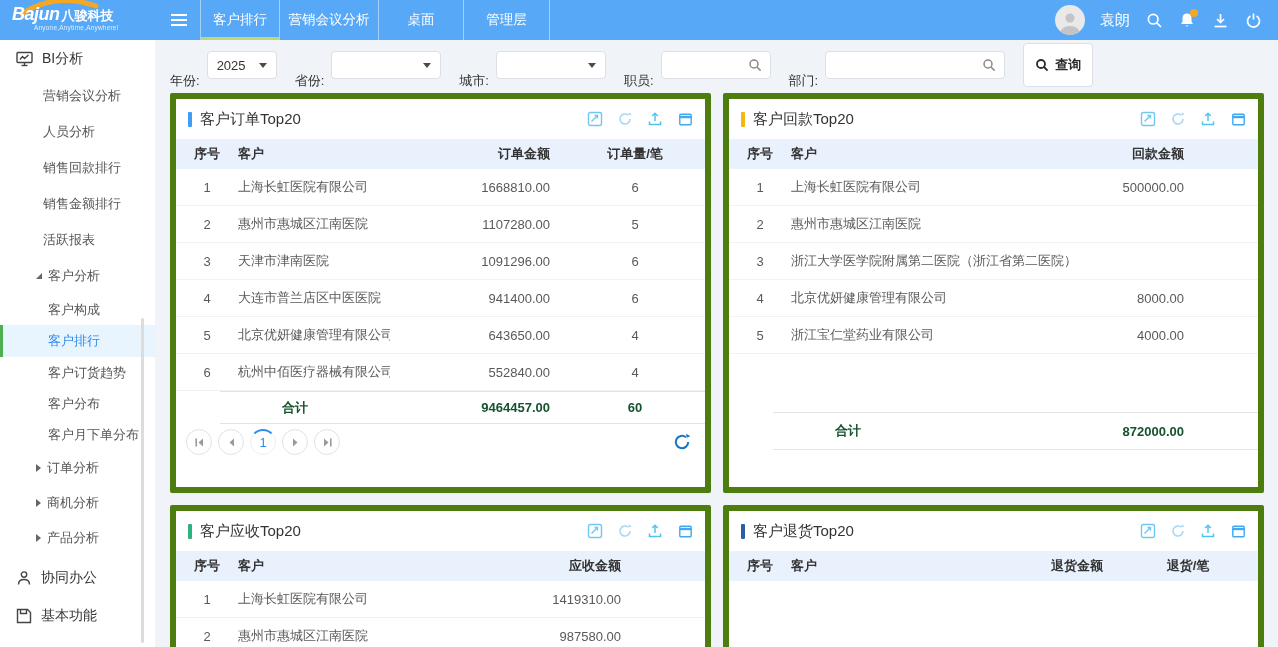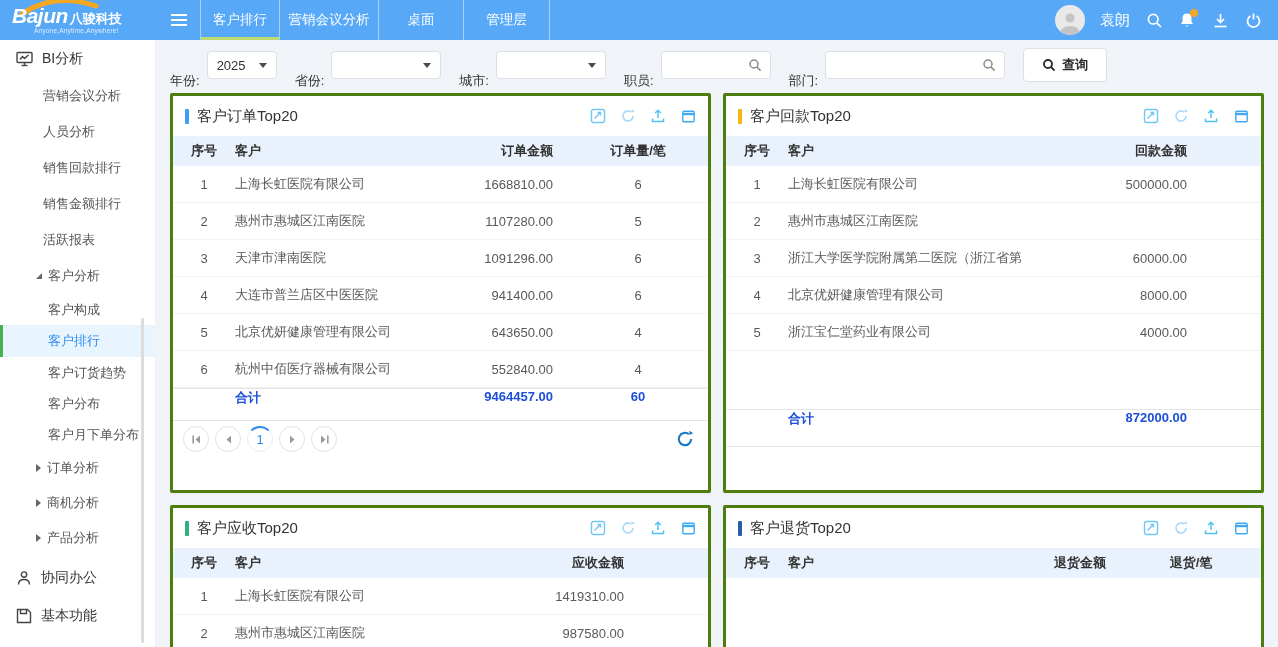--- a/index.html
+++ b/index.html
@@ -3,21 +3,21 @@
 <meta charset="utf-8">
 <style>
   * { margin:0; padding:0; box-sizing:border-box; }
   html,body { width:1278px; height:647px; overflow:hidden; }
   body { font-family:"Liberation Sans","DejaVu Sans",sans-serif; background:#F0F3F7; }
 
   
   .navbar { height:40px; background:#57A9F8; display:flex; align-items:stretch; color:#fff; }
   .logo { width:158px; position:relative; padding:4px 0 0 12px; flex-shrink:0; cursor:pointer; }
   .logo-line { display:flex; align-items:baseline; position:relative; z-index:1; }
-  .logo-en { font-size:21px; font-weight:bold; font-style:italic; letter-spacing:-0.5px; }
+  .logo-en { font-size:18px; font-weight:bold; font-style:italic; letter-spacing:-0.5px; }
   .logo-cn { font-size:13px; font-weight:bold; margin-left:2px; }
   .logo-arc { position:absolute; left:8px; top:-2px; z-index:0; }
   .logo-tag { font-size:6.5px; color:rgba(255,255,255,.8); margin-left:22px; margin-top:-1px; letter-spacing:.2px; }
   .hamburger { width:42px; display:flex; align-items:center; justify-content:center; cursor:pointer; }
   .tabs { display:flex; align-items:stretch; }
   .tab { position:relative; display:flex; align-items:center; justify-content:center; font-size:13.5px; cursor:pointer; border-right:1px solid rgba(255,255,255,.45); }
   .tab:first-child { border-left:1px solid rgba(255,255,255,.45); }
   .tab.active::after { content:""; position:absolute; left:0; right:0; bottom:0; height:3px; background:#BED96E; }
   .nav-right { margin-left:auto; display:flex; align-items:center; gap:15px; padding-right:16px; }
   .avatar { width:30px; height:30px; border-radius:50%; background:#E9E9E9; display:flex; align-items:flex-end; justify-content:center; overflow:hidden; cursor:pointer; }
@@ -43,41 +43,41 @@
 
   
   .content { flex:1; padding:0 14px 0 15px; overflow:hidden; }
   .filterbar { display:flex; align-items:center; height:36px; margin-top:7px; font-size:13px; color:#333; }
   .f-label { margin-right:7px; white-space:nowrap;margin-top:32px; }
   .f-gap { margin-left:18px; }
   .sel { height:28px; background:#fff; border:1px solid #DCDFE6; border-radius:4px; display:flex; align-items:center; justify-content:space-between; padding:0 9px; cursor:pointer; color:#333; }
   .caret { width:0; height:0; border-top:5px solid #4a4a4a; border-left:4px solid transparent; border-right:4px solid transparent; }
   .inp { height:28px; background:#fff; border:1px solid #DCDFE6; border-radius:4px; display:flex; align-items:center; padding:0 8px; }
   .inp input { border:none; outline:none; flex:1; min-width:0; font-size:13px; background:transparent; }
-  .query-btn { height:34px; background:#fff; border:1px solid #DCDFE6; border-radius:4px; display:flex; align-items:center; gap:6px; padding:0 18px; font-weight:bold; color:#2b2b2b; cursor:pointer; margin-left:18px; font-size:13px; }
+  .query-btn { height:44px; background:#fff; border:1px solid #DCDFE6; border-radius:4px; display:flex; align-items:center; gap:6px; padding:0 11px; font-weight:bold; color:#2b2b2b; cursor:pointer; margin-left:18px; font-size:13px; }
 
   
   .grid { display:grid; grid-template-columns:1fr 1fr; column-gap:12px; row-gap:12px; margin-top:10px; grid-auto-rows:400px; }
-  .panel { background:#fff; border:3px solid #4d7c0f; border-radius:2px; box-shadow:0 1px 2px rgba(0,0,0,.03); display:flex; flex-direction:column; overflow:hidden; }
+  .panel { background:#fff; border:6px solid #4d7c0f; border-radius:2px; box-shadow:0 1px 2px rgba(0,0,0,.03); display:flex; flex-direction:column; overflow:hidden; }
   .p-head { height:40px; display:flex; align-items:center; padding:0 12px; flex-shrink:0; }
   .p-accent { width:4px; height:15px; border-radius:1px; margin-right:8px; }
   .p-title { font-size:15px; color:#333; }
   .p-icons { margin-left:auto; display:flex; align-items:center; gap:14px; }
   .p-ico { width:16px; height:16px; cursor:pointer; display:flex; align-items:center; justify-content:center; }
 
   .t-head { display:flex; align-items:center; height:30px; background:#E9F1FC; font-weight:bold; font-size:13px; color:#333; flex-shrink:0; }
   .t-row { display:flex; align-items:center; height:37px; font-size:13px; color:#595959; border-bottom:1px solid #F2F2F2; flex-shrink:0; }
   .c-no { width:62px; text-align:center; flex-shrink:0; }
   .c-cust { flex:1; text-align:left; overflow:hidden; white-space:nowrap; }
   .c-amt { width:175px; text-align:right; padding-right:15px; flex-shrink:0; }
   .c-cnt { width:140px; text-align:center; flex-shrink:0; }
   .panel-payments .c-amt, .panel-receivables .c-amt { width:240px; }
   .panel-payments .c-amt { padding-right:74px; }
   .panel-receivables .c-amt { padding-right:84px; }
-  .t-total { display:flex; height:33px; font-weight:bold; font-size:13px; color:#1d4ed8; border-top:1px solid #E4E4E4; border-bottom:1px solid #E4E4E4; flex-shrink:0; }
+  .t-total { display:flex; align-items:center; height:33px; font-weight:bold; font-size:13px; color:#14532d; border-top:1px solid #E4E4E4; border-bottom:1px solid #E4E4E4; flex-shrink:0;margin-left:44px; }
   .panel-payments .t-total { height:38px; }
   .spacer58 { height:58px; flex-shrink:0; }
 
   
   .pager { display:flex; align-items:center; gap:6px; padding:0 10px; margin-top:5px; }
   .pg-btn { width:26px; height:26px; border-radius:50%; border:1px solid #E2E2E2; background:#fff; display:flex; align-items:center; justify-content:center; cursor:pointer; }
   .pg-page { width:26px; height:26px; border-radius:50%; border:1px solid #EEEEEE; color:#2D8CF0; font-size:13px; display:flex; align-items:center; justify-content:center; position:relative; cursor:pointer; }
   .pg-page::before { content:""; position:absolute; inset:-1px; border-radius:50%; border:2px solid transparent; border-top-color:#2D8CF0; }
   .pg-refresh { margin-left:auto; width:26px; height:26px; display:flex; align-items:center; justify-content:center; cursor:pointer; }
 </style>
@@ -422,21 +422,20 @@
             <span class="c-cust">上海长虹医院有限公司</span>
             <span class="c-amt">500000.00</span>
           </div>
           <div class="t-row">
             <span class="c-no">2</span>
             <span class="c-cust">惠州市惠城区江南医院</span>
           </div>
           <div class="t-row">
             <span class="c-no">3</span>
             <span class="c-cust">浙江大学医学院附属第二医院（浙江省第二医院）</span>
-            <span class="c-amt">60000.00</span>
           </div>
           <div class="t-row">
             <span class="c-no">4</span>
             <span class="c-cust">北京优妍健康管理有限公司</span>
             <span class="c-amt">8000.00</span>
           </div>
           <div class="t-row">
             <span class="c-no">5</span>
             <span class="c-cust">浙江宝仁堂药业有限公司</span>
             <span class="c-amt">4000.00</span>

